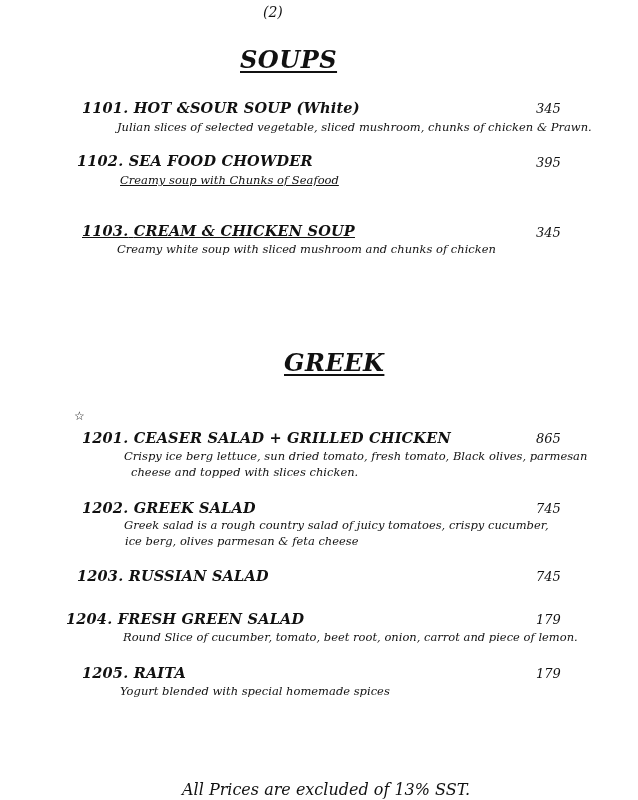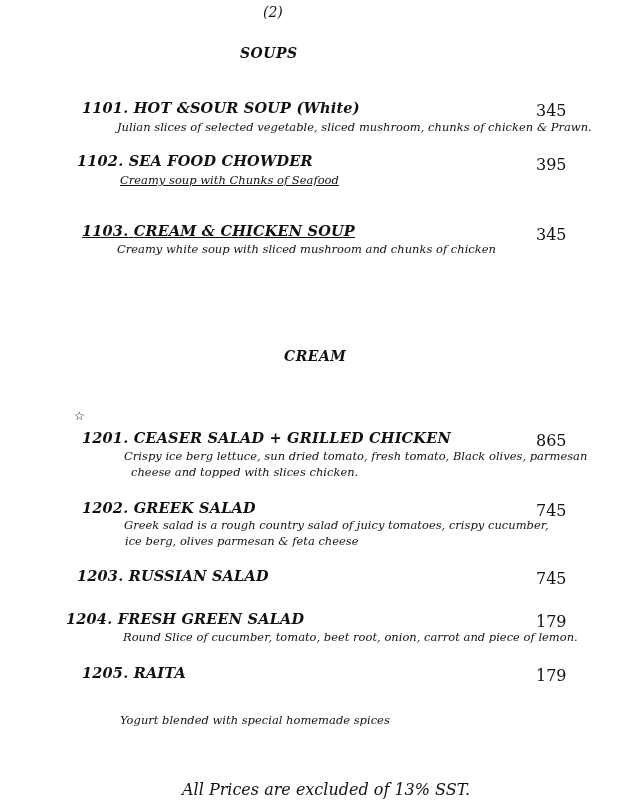--- a/index.html
+++ b/index.html
@@ -1,22 +1,22 @@
 <!DOCTYPE html>
 <html><head>
 <meta charset="utf-8">
 <style>
   html, body { margin:0; padding:0; background:#ffffff; }
   body { width:638px; height:800px; position:relative; overflow:hidden;
          font-family:"DejaVu Serif", serif; color:#111; }
   .abs { position:absolute; white-space:nowrap; }
   .page-num { font-size:14px; font-style:italic; }
-  .section-title { font-size:14px; font-weight:bold; font-style:italic; text-underline-offset:3px; letter-spacing:0.5px; }
+  .section-title { font-size:24px; font-weight:bold; font-style:italic; text-decoration:underline; text-underline-offset:3px; letter-spacing:0.5px; }
   .item-title { font-size:14.5px; font-weight:bold; font-style:italic; letter-spacing:0.2px; }
-  .item-price { font-size:16px; }
+  .item-price { font-size:13px; font-style:italic; }
   .item-desc { font-size:11.5px; font-style:italic; line-height:16px; }
   .star { font-size:12px; }
   .footer { font-size:16px; font-style:italic; }
 </style>
 </head>
 <body>
 
 <div class="abs page-num" style="left:263px; top:4px;">(2)</div>
 
 <div class="abs section-title" style="left:240px; top:45px;">SOUPS</div>
@@ -32,21 +32,21 @@
   <div class="abs item-price" style="left:536px; top:155px;">395</div>
   <div class="abs item-desc" style="left:120px; top:172px;text-decoration:underline;">Creamy soup with Chunks of Seafood</div>
 </div>
 
 <div>
   <div class="abs item-title" style="left:82px; top:222px;text-decoration:underline;"><span>1103.</span> <span>CREAM &amp; CHICKEN SOUP</span></div>
   <div class="abs item-price" style="left:536px; top:225px;">345</div>
   <div class="abs item-desc" style="left:117px; top:241px;">Creamy white soup with sliced mushroom and chunks of chicken</div>
 </div>
 
-<div class="abs section-title" style="left:284px; top:348px;">CREAM</div>
+<div class="abs section-title" style="left:284px; top:348px;">GREEK</div>
 
 <div class="abs star" style="left:74px; top:409px;">☆</div>
 
 <div>
   <div class="abs item-title" style="left:82px; top:429px;"><span>1201.</span> <span>CEASER SALAD + GRILLED CHICKEN</span></div>
   <div class="abs item-price" style="left:536px; top:431px;">865</div>
   <div class="abs item-desc" style="left:124px; top:448px;">Crispy ice berg lettuce, sun dried tomato, fresh tomato, Black olives, parmesan</div>
   <div class="abs item-desc" style="left:131px; top:464px;">cheese and topped with slices chicken.</div>
 </div>
 
@@ -64,16 +64,16 @@
 
 <div>
   <div class="abs item-title" style="left:66px; top:610px;"><span>1204.</span> <span>FRESH GREEN SALAD</span></div>
   <div class="abs item-price" style="left:536px; top:612px;">179</div>
   <div class="abs item-desc" style="left:123px; top:629px;">Round Slice of cucumber, tomato, beet root, onion, carrot and piece of lemon.</div>
 </div>
 
 <div>
   <div class="abs item-title" style="left:82px; top:664px;"><span>1205.</span> <span>RAITA</span></div>
   <div class="abs item-price" style="left:536px; top:666px;">179</div>
-  <div class="abs item-desc" style="left:120px; top:683px;margin-top:29px;">Yogurt blended with special homemade spices</div>
+  <div class="abs item-desc" style="left:120px; top:683px;">Yogurt blended with special homemade spices</div>
 </div>
 
 <div class="abs footer" style="left:182px; top:780px;">All Prices are excluded of 13% SST.</div>
 
 </body></html>

